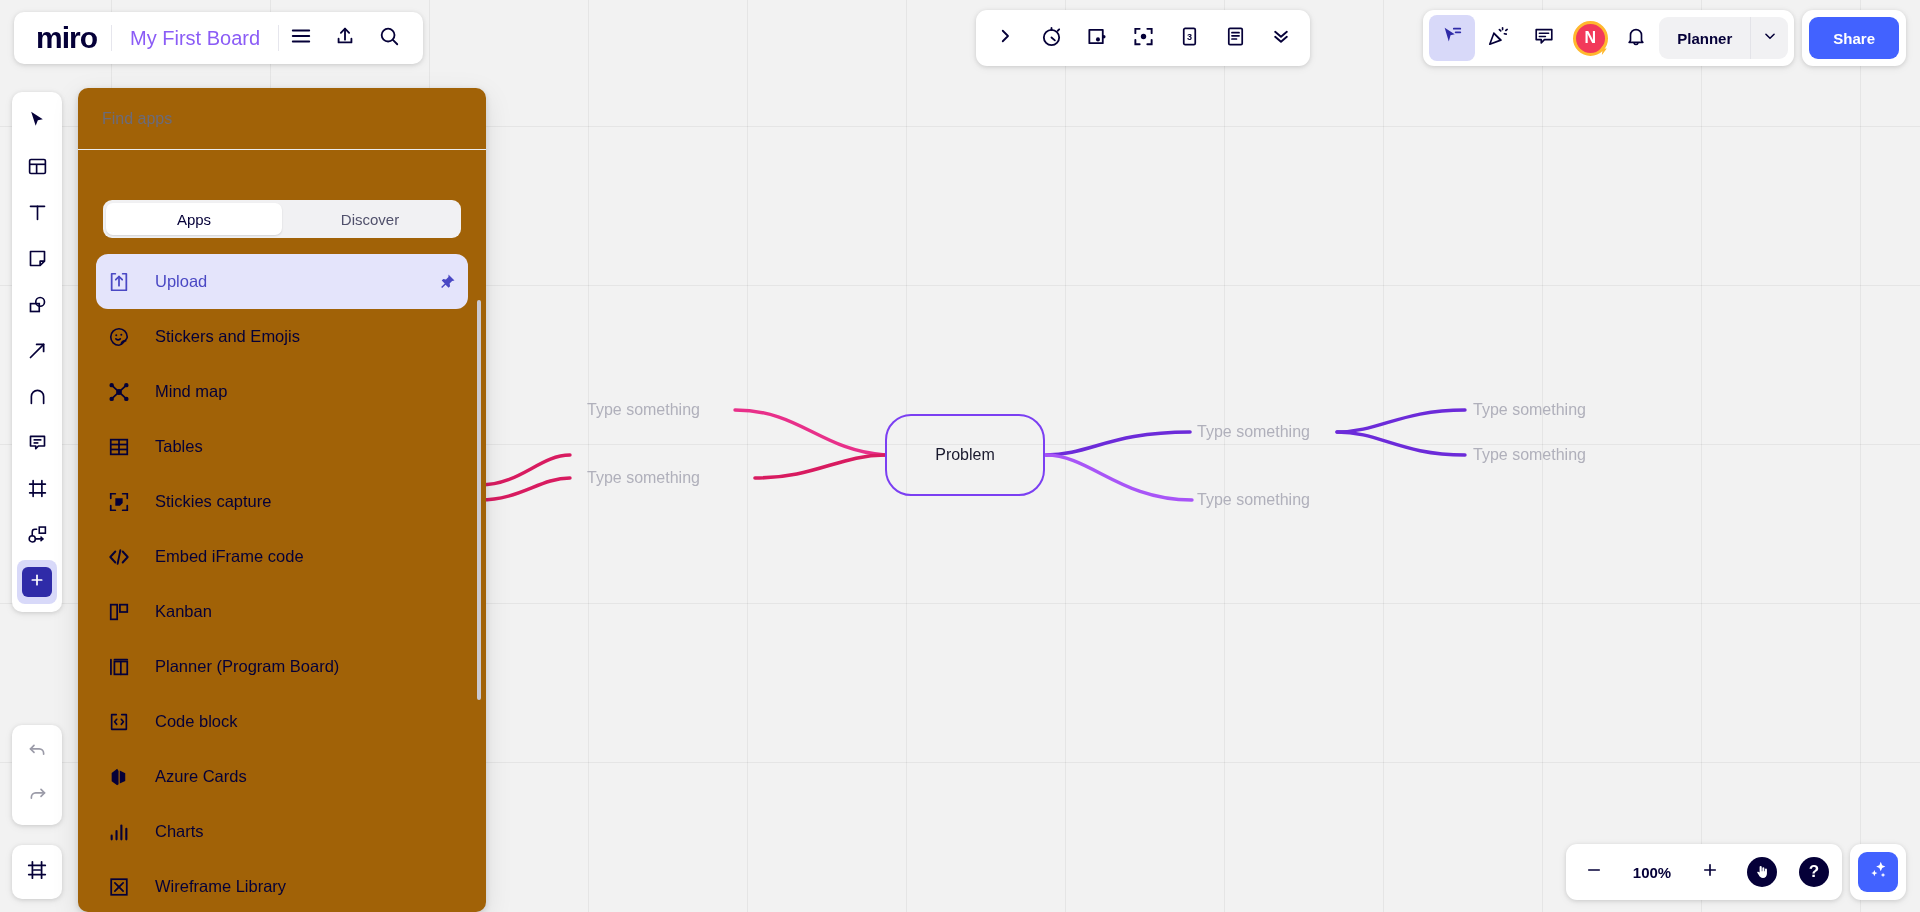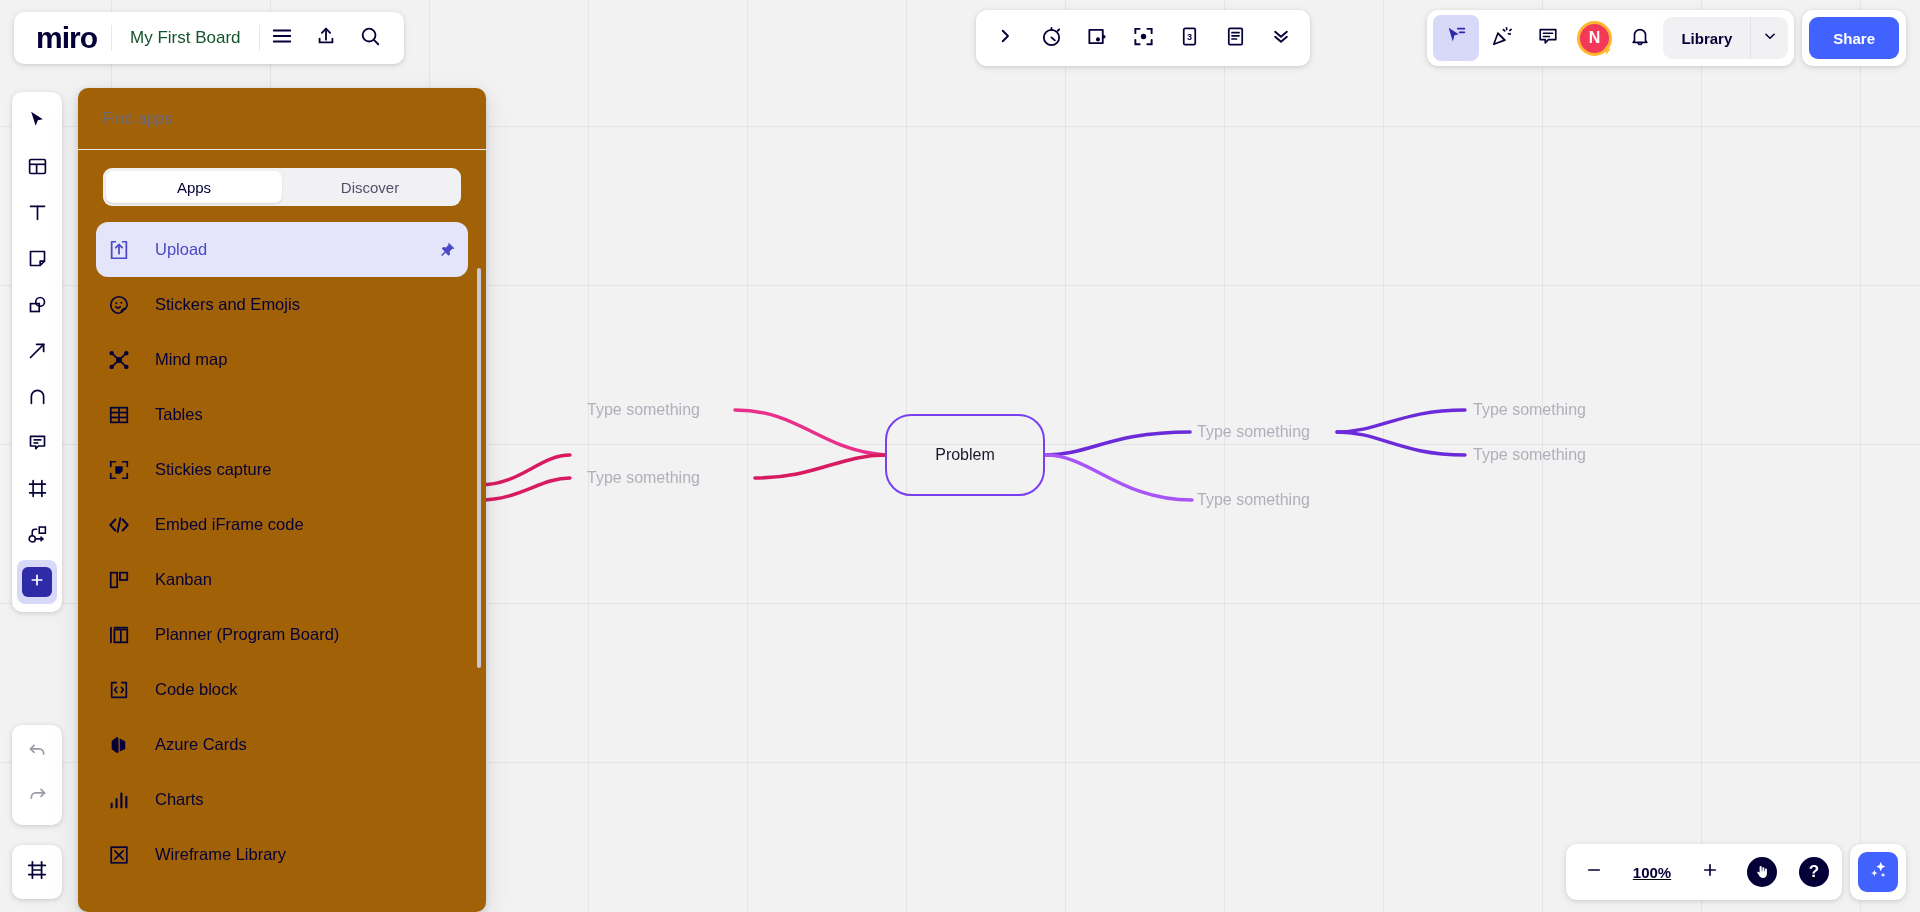--- a/index.html
+++ b/index.html
@@ -29,21 +29,21 @@
     position: absolute; left: 14px; top: 12px;
     height: 52px;
     background: #fff; border-radius: 10px;
     box-shadow: 0 1px 4px rgba(0,0,0,.12), 0 2px 10px rgba(0,0,0,.06);
     display: flex; align-items: center; padding: 0 12px;
     z-index: 40;
   }
   .logo { font-size: 30px; font-weight: 700; letter-spacing: -1px; color: #050038;
           padding: 0 14px 0 10px; line-height: 1; }
   .vdiv { width: 1px; height: 26px; background: #e6e6ed; }
-  .board-title { font-size: 17px; color: #14532d; padding: 0 18px; white-space: nowrap; }
+  .board-title { font-size: 20px; color: #8b5cf6; padding: 0 18px; white-space: nowrap; }
   .hbtn { width: 44px; height: 44px; display: flex; align-items: center; justify-content: center;
           border-radius: 7px; cursor: pointer; }
 
   
   .left-tools {
     position: absolute; left: 12px; top: 92px;
     width: 50px;
     background: #fff; border-radius: 10px;
     box-shadow: 0 1px 4px rgba(0,0,0,.12), 0 2px 10px rgba(0,0,0,.06);
     padding: 8px 0; z-index: 45;
@@ -87,21 +87,21 @@
     display: flex; align-items: center; padding: 0 24px;
   }
   .apps-search input {
     border: none; outline: none; width: 100%;
     font-size: 16px; color: #050038; font-family: "Liberation Sans", sans-serif;
     background: transparent;
   }
   .apps-search input::placeholder { color: #6b6b7b; }
   .apps-tabs-wrap { padding: 18px 25px 12px 25px; }
   .apps-tabs {
-    display: flex; background: #f1f1f3; border-radius: 9px; padding: 3px; height: 38px;
+    display: flex; background: #f1f1f3; border-radius: 9px; padding: 3px; height: 38px; margin-top: 32px;
   }
   .apps-tab {
     flex: 1; display: flex; align-items: center; justify-content: center;
     font-size: 15px; color: #50506b; border-radius: 7px; cursor: pointer;
   }
   .apps-tab.selected { background: #fff; color: #050038; box-shadow: 0 1px 2px rgba(0,0,0,.13); }
 
   .apps-list { flex: 1; overflow: hidden; position: relative; padding: 4px 0 0 0; }
   .apps-scroll { padding: 0 18px 0 18px; }
   .app-item {
@@ -169,21 +169,21 @@
     height: 42px; padding: 0 24px; background: #4262ff; color: #fff;
     border-radius: 9px; display: flex; align-items: center;
     font-size: 15px; font-weight: 600; cursor: pointer;
   }
 
   
   .bottom-right { position: absolute; right: 14px; bottom: 12px; display: flex; align-items: center; gap: 8px; z-index: 40; }
   .zoom-group {
     height: 56px; background: #fff; border-radius: 11px;
     box-shadow: 0 1px 4px rgba(0,0,0,.12), 0 2px 10px rgba(0,0,0,.06);
-    display: flex; align-items: center; padding: 0 8px; gap: 12px; text-decoration: underline;
+    display: flex; align-items: center; padding: 0 8px; gap: 12px;
   }
   .zbtn { width: 40px; height: 44px; display: flex; align-items: center; justify-content: center;
           border-radius: 8px; cursor: pointer; color: #050038; }
   .zoom-val { min-width: 52px; text-align: center; font-size: 15px; font-weight: 600; color: #050038; cursor: pointer; }
   .circ-btn { width: 30px; height: 30px; border-radius: 50%; background: #050038; color: #fff;
               display: flex; align-items: center; justify-content: center; font-size: 17px; font-weight: 700; }
   .ai-group {
     width: 56px; height: 56px; background: #fff; border-radius: 11px;
     box-shadow: 0 1px 4px rgba(0,0,0,.12), 0 2px 10px rgba(0,0,0,.06);
     display: flex; align-items: center; justify-content: center;
@@ -679,21 +679,21 @@
       </div>
       <div class="tr-btn">
         <span>
           <svg width="22" height="22" viewBox="0 0 24 24" fill="none" stroke="#050038" stroke-width="1.8" stroke-linejoin="round" stroke-linecap="round">
             <path d="M6 17V11a6 6 0 0 1 12 0v6l1.5 2h-15z"></path>
               <path d="M10 20a2.2 2.2 0 0 0 4 0"></path>
           </svg>
         </span>
       </div>
       <div class="present-group">
-        <div class="present-btn">Library</div>
+        <div class="present-btn">Planner</div>
         <div class="present-caret">
           <span>
             <svg width="14" height="14" viewBox="0 0 24 24" fill="none" stroke="#050038" stroke-width="2.6" stroke-linecap="round" stroke-linejoin="round">
               <polyline points="5,9 12,16 19,9"></polyline>
             </svg>
           </span>
         </div>
       </div>
     </div>
     <div class="tr-group" style="padding:0 7px;">

